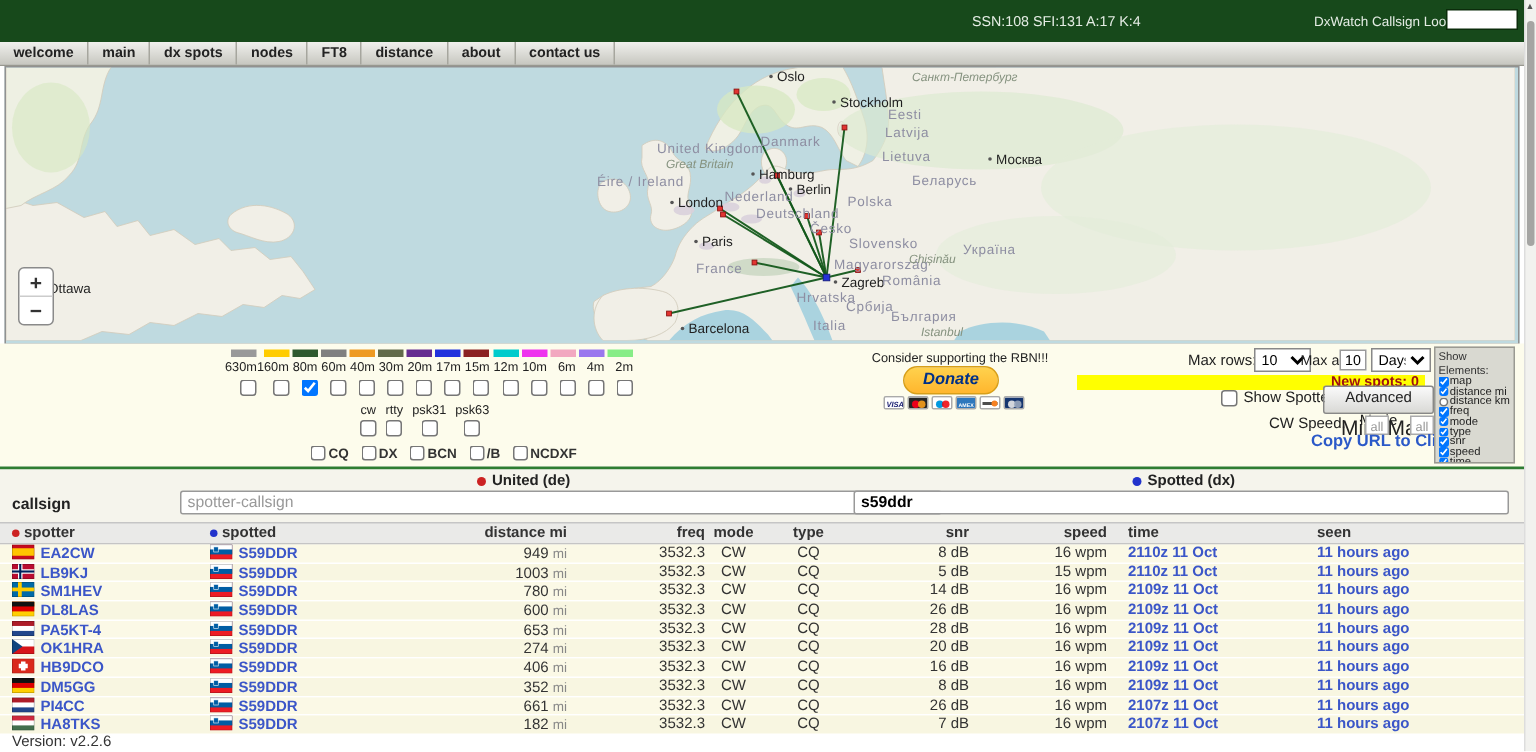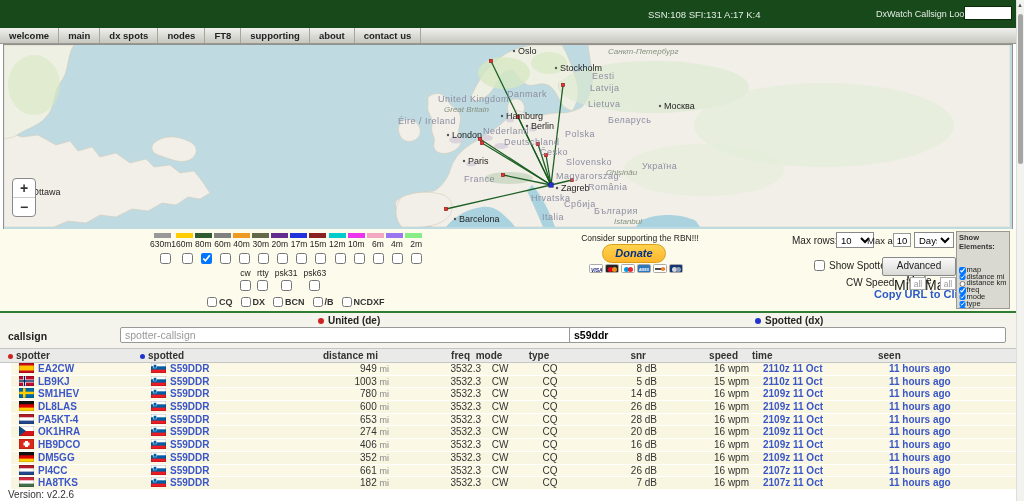--- a/index.html
+++ b/index.html
@@ -68,40 +68,40 @@
            border:1px solid #888;border-radius:2px;font-size:10px;color:#222;line-height:15px;text-align:center;cursor:pointer}
   .cwspeed{position:absolute;left:846px;top:277px;font-size:10px;color:#222}
   .mini{width:14px;height:11px;font-size:8.5px;text-align:center;color:#999;border:1px solid #aaa;padding:0}
   .mini-min{position:absolute;left:910px;top:277px}
   .mini-max{position:absolute;left:940px;top:277px}
   .minmax{position:absolute;font-size:14px;color:#222}
   .copyurl{position:absolute;left:874px;top:288px;font-size:11px;font-weight:bold;color:#2b59c8;cursor:pointer}
   
   .showel{position:absolute;left:956px;top:231px;width:54px;height:78px;background:#d9d9d1;
           border:1px solid #9a9a92;box-sizing:border-box;padding:1px 2px;overflow:hidden}
-  .showel-title{font-size:7.5px;font-weight:bold;color:#333;margin-bottom:16px}
+  .showel-title{font-size:7.5px;font-weight:normal;color:#333;margin-bottom:0}
   .sel-item{display:flex;align-items:center;gap:1px;font-size:7.5px;color:#222;line-height:6.7px;white-space:nowrap}
   .sel-item input{width:6.5px;height:6.5px}
   
   .sep-green{position:absolute;left:0;top:311px;width:1024px;height:2px;background:#2e7d32}
   
   .midrow{position:absolute;left:0;top:313px;width:1024px;height:35px;background:#f5f4ec;border-bottom:1px solid #ddd}
   .legend{position:absolute;top:315px;font-size:10px;font-weight:bold;color:#222;display:flex;align-items:center;gap:4px}
   .dot{display:inline-block;width:6px;height:6px;border-radius:50%}
   .dot.red{background:#cc2222}.dot.blue{background:#2233cc}
   .cs-label{position:absolute;left:8px;top:330px;font-size:10.5px;font-weight:bold;color:#222}
   .cs-input{position:absolute;top:327px;height:16px;border:1px solid #999;border-radius:2px;
             font-size:10.5px;padding:0 4px;box-sizing:border-box;background:#fff}
   .cs-input::placeholder{color:#999;font-weight:normal}
   #spotted-input{font-weight:bold}
   
   .thead{position:absolute;left:0;top:348px;width:1024px;height:15px;background:#eaeae8;
          border-top:1px solid #c5c5c5;border-bottom:1px solid #c5c5c5;box-sizing:border-box;
          font-size:10px;font-weight:bold;color:#333}
-  .tbody{position:absolute;left:11px;top:363px;width:911px}
+  .tbody{position:absolute;left:0;top:363px;width:911px}
   .trow{position:relative;width:1024px;height:12.7px;background:#fbf9e6;border-bottom:1px solid #fff;box-sizing:border-box}
   .trow:nth-child(even){background:#f8f6e1}
   .cell{position:absolute;top:0;height:13px;line-height:12.5px;font-size:10px;color:#333;white-space:nowrap}
   .thead .cell{line-height:13px}
   .c1{left:8px;width:128px}.c2{left:140px;width:178px}
   .c3{left:286px;width:92px;text-align:right}.c4{left:398px;width:72px;text-align:right}
   .c5{left:474px;width:30px;text-align:center}.c6{left:524px;width:30px;text-align:center}
   .c7{left:584px;width:62px;text-align:right}.c8{left:674px;width:64px;text-align:right}
   .c9{left:752px;width:112px}.c10{left:878px;width:134px}
   .link{color:#3b56c8;font-weight:bold;text-decoration:none;cursor:pointer}
@@ -123,21 +123,21 @@
     <div class="lookup-label">DxWatch Callsign Lookup:</div>
     <input class="lookup-input" style="">
   </div>
 
   <div class="nav" id="nav">
       <div class="nav-item">welcome</div>
       <div class="nav-item">main</div>
       <div class="nav-item">dx spots</div>
       <div class="nav-item">nodes</div>
       <div class="nav-item">FT8</div>
-      <div class="nav-item">supporting</div>
+      <div class="nav-item">distance</div>
       <div class="nav-item">about</div>
       <div class="nav-item">contact us</div>
     </div>
 
   <div class="map">
     <svg class="geo" id="map-svg" width="1006" height="182" viewBox="0 0 1006 182">
 
       <polygon points="660,0 1006,0 1006,182 420,182" fill="#aad3df"></polygon>
 
       <path d="M0,86 L18,92 34,90 52,100 66,96 74,106 88,102 96,112 112,108 126,118 142,114 150,122 166,120 176,128 190,126 198,136 206,148 196,154 184,152 172,160 158,158 144,166 128,164 112,172 96,170 82,178 64,176 50,182 0,182 Z" fill="#f1efe7" stroke="#d3cdbd" stroke-width="0.6"></path>
@@ -398,20 +398,21 @@
         <div style="position:absolute;left:6px;top:2px;width:5px;height:5px;border-radius:50%;background:#9aa7bd;opacity:.9"></div>
       </div>
     </div>
 
   <div class="ctext" style="left:792px;top:235px">Max rows:</div>
   <select class="sel-rows"><option>10</option></select>
   <div class="ctext" style="left:867px;top:235px;font-size:9.5px">Max age:</div>
   <input class="age-input" value="10" style="">
   <select class="sel-days"><option>Days</option></select>
 
+  <div class="yellowbar"><span>New spots:</span>&nbsp;<span>0</span></div>
 
   <label class="showspot">
     <input type="checkbox" id="show-spotters-cb" style="">
     <span>Show Spotters</span>
   </label>
   <div class="adv-btn">Advanced Mode</div>
 
   <div class="cwspeed">CW Speed:</div>
   <div class="minmax" style="left:894px;top:277px">Min</div>
   <input class="mini mini-min" value="all" style="">

